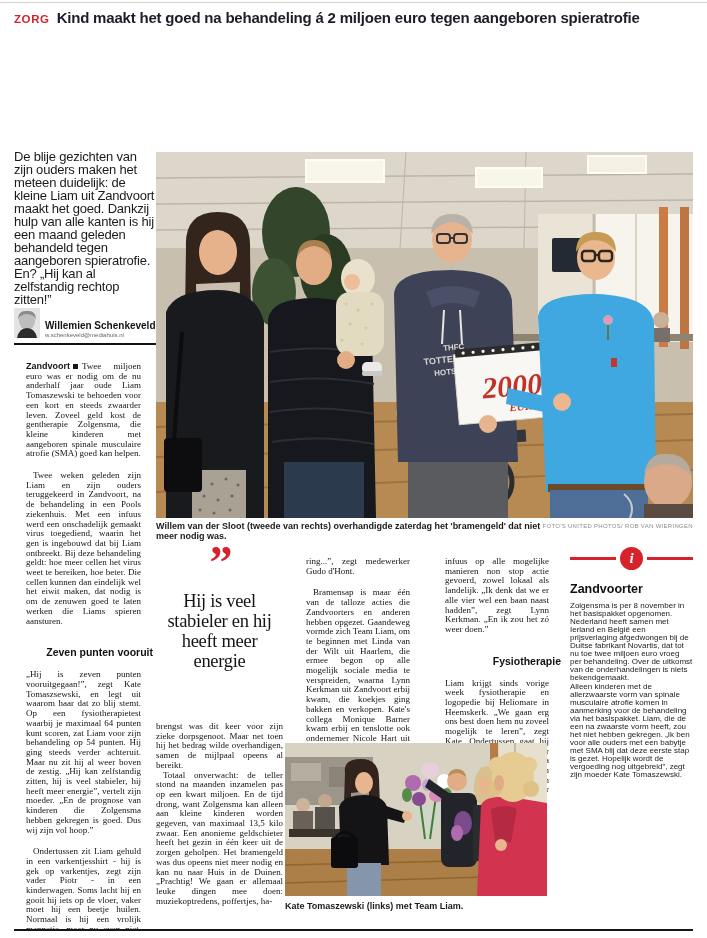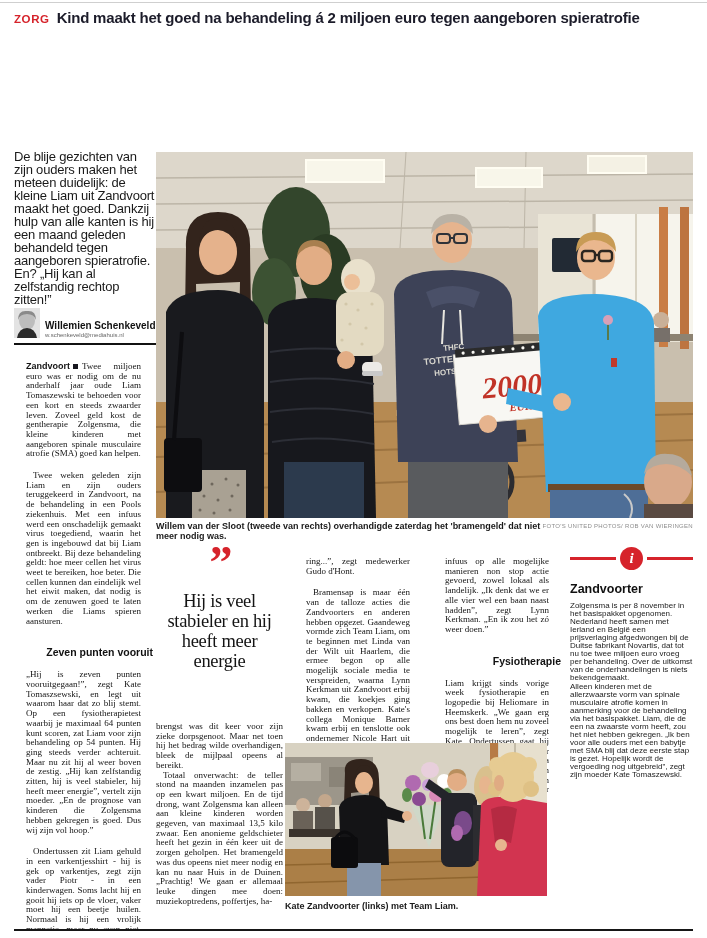--- a/index.html
+++ b/index.html
@@ -271,21 +271,21 @@
     <div class="caption">Willem van der Sloot (tweede van rechts) overhandigde zaterdag het 'bramengeld' dat niet meer nodig was.</div>
     <div class="credit">FOTO'S UNITED PHOTOS/ ROB VAN WIERINGEN</div>
   </div>
 
   <div class="pullquote">
     <div class="pq-mark">”</div>
     <div class="pq-text">Hij is veel stabieler en hij heeft meer energie</div>
   </div>
   <div class="col2t">
     <div class="inner">
-      <p>brengst was dit keer voor zijn zieke dorpsgenoot. Maar net toen hij het bedrag wilde overhandigen, bleek de mijlpaal opeens al bereikt.</p>
+      <p>brengst was dit keer voor zijn zieke dorpsgenoot. Maar net toen hij het bedrag wilde overhandigen, samen de mijlpaal opeens al bereikt.</p>
       <p>Totaal onverwacht: de teller stond na maanden inzamelen pas op een kwart miljoen. En de tijd drong, want Zolgensma kan alleen aan kleine kinderen worden gegeven, van maximaal 13,5 kilo zwaar. Een anonieme geldschieter heeft het gezin in één keer uit de zorgen geholpen. Het bramengeld was dus opeens niet meer nodig en kan nu naar Huis in de Duinen. „Prachtig! We gaan er allemaal leuke dingen mee doen: muziekoptredens, poffertjes, ha-</p>
     </div>
   </div>
 
   <div class="bodycol col3">
     <p>ring...”, zegt medewerker Gudo d'Hont.</p>
     <p>Bramensap is maar één van de talloze acties die Zandvoorters en anderen hebben opgezet. Gaandeweg vormde zich Team Liam, om te beginnen met Linda van der Wilt uit Haarlem, die ermee begon op alle mogelijk sociale media te verspreiden, waarna Lynn Kerkman uit Zandvoort erbij kwam, die koekjes ging bakken en verkopen. Kate's collega Monique Barner kwam erbij en tenslotte ook ondernemer Nicole Hart uit Zandvoort, die de voorraad van haar gesloten winkel in babyspullen aanbood voor een veiling. Team Liam heeft de afgelopen</p>
   </div>
 
   <div class="bodycol col4">
@@ -354,21 +354,21 @@
       <path d="M206 66 Q220 60 232 66 L226 100 Q216 96 210 100 Z" fill="#b52a42"></path>
       <ellipse cx="228" cy="34" rx="21" ry="25" fill="#e6cb92"></ellipse>
       <circle cx="212" cy="22" r="8" fill="#e6cb92"></circle>
         <circle cx="244" cy="22" r="8" fill="#e6cb92"></circle>
       <circle cx="246" cy="46" r="8" fill="#dfc185"></circle>
         <circle cx="210" cy="46" r="7" fill="#dfc185"></circle>
       <ellipse cx="214" cy="40" rx="5" ry="8" fill="#e0ab83"></ellipse>
       <circle cx="216" cy="102" r="6" fill="#e7b58e"></circle>
     </svg>
   </div>
-  <div class="caption2">Kate Zandvoorter (links) met Team Liam.</div>
+  <div class="caption2">Kate Tomaszewski (links) met Team Liam.</div>
 
   <div class="sidebar">
     <div class="info-row">
       <div class="rline"></div>
       <div class="info-circle">i</div>
       <div class="rline"></div>
     </div>
     <div class="sb-title">Zandvoorter</div>
     <div class="sb-text">
       <p>Zolgensma is per 8 november in het basispakket opgenomen. Nederland heeft samen met Ierland en België een prijsverlaging afgedwongen bij de Duitse fabrikant Novartis, dat tot nu toe twee miljoen euro vroeg per behandeling. Over de uitkomst van de onderhandelingen is niets bekendgemaakt.</p>

